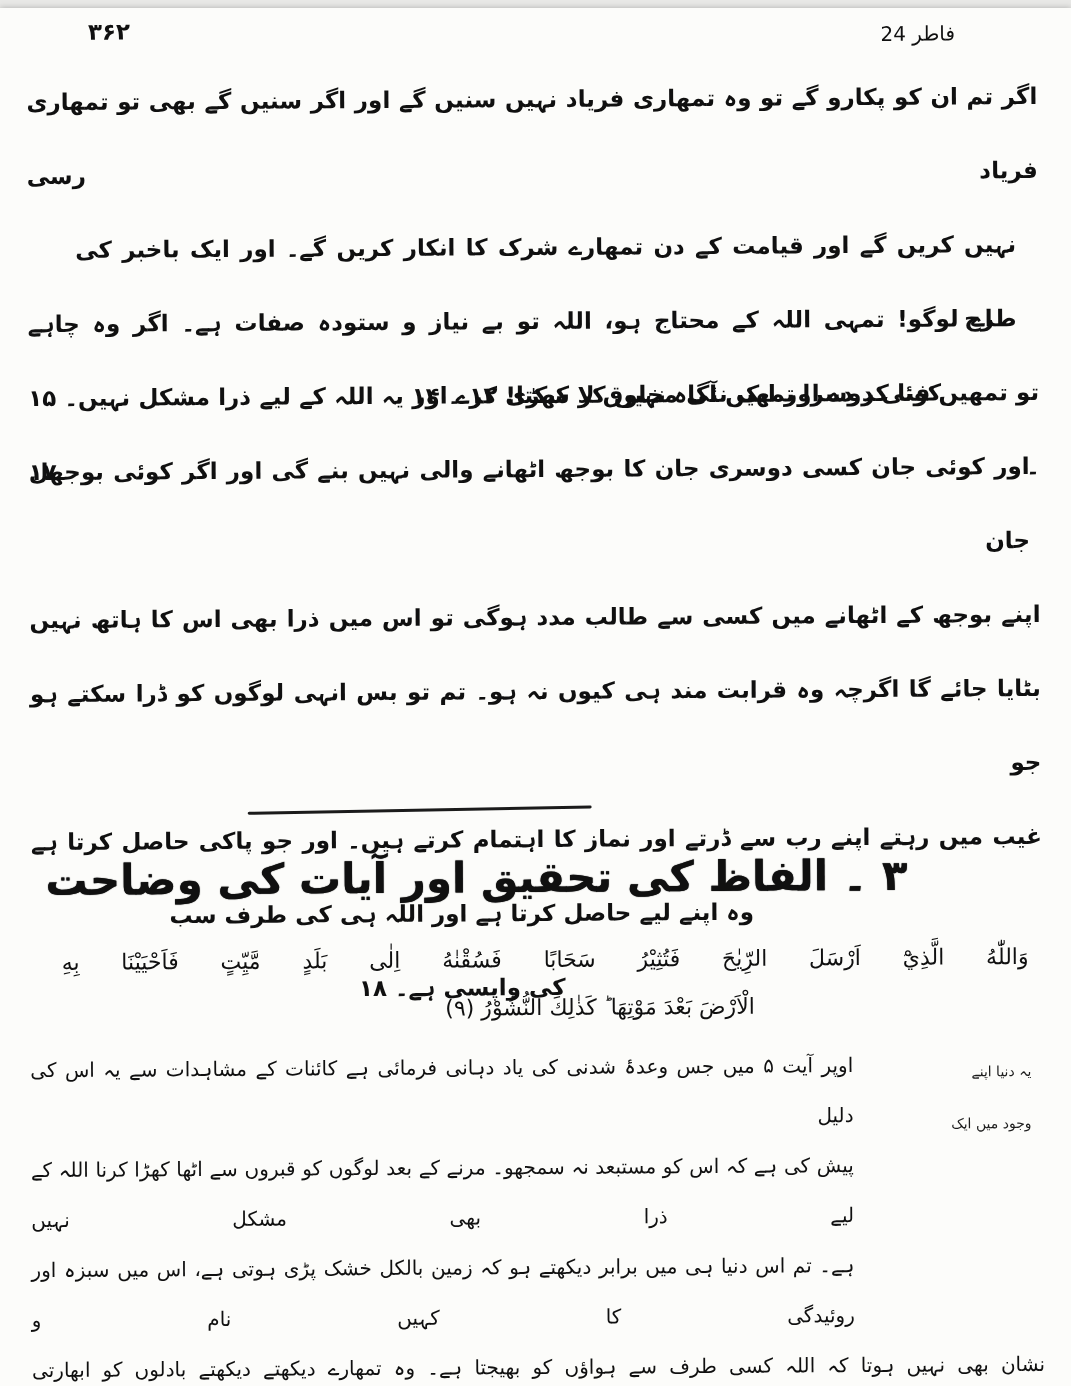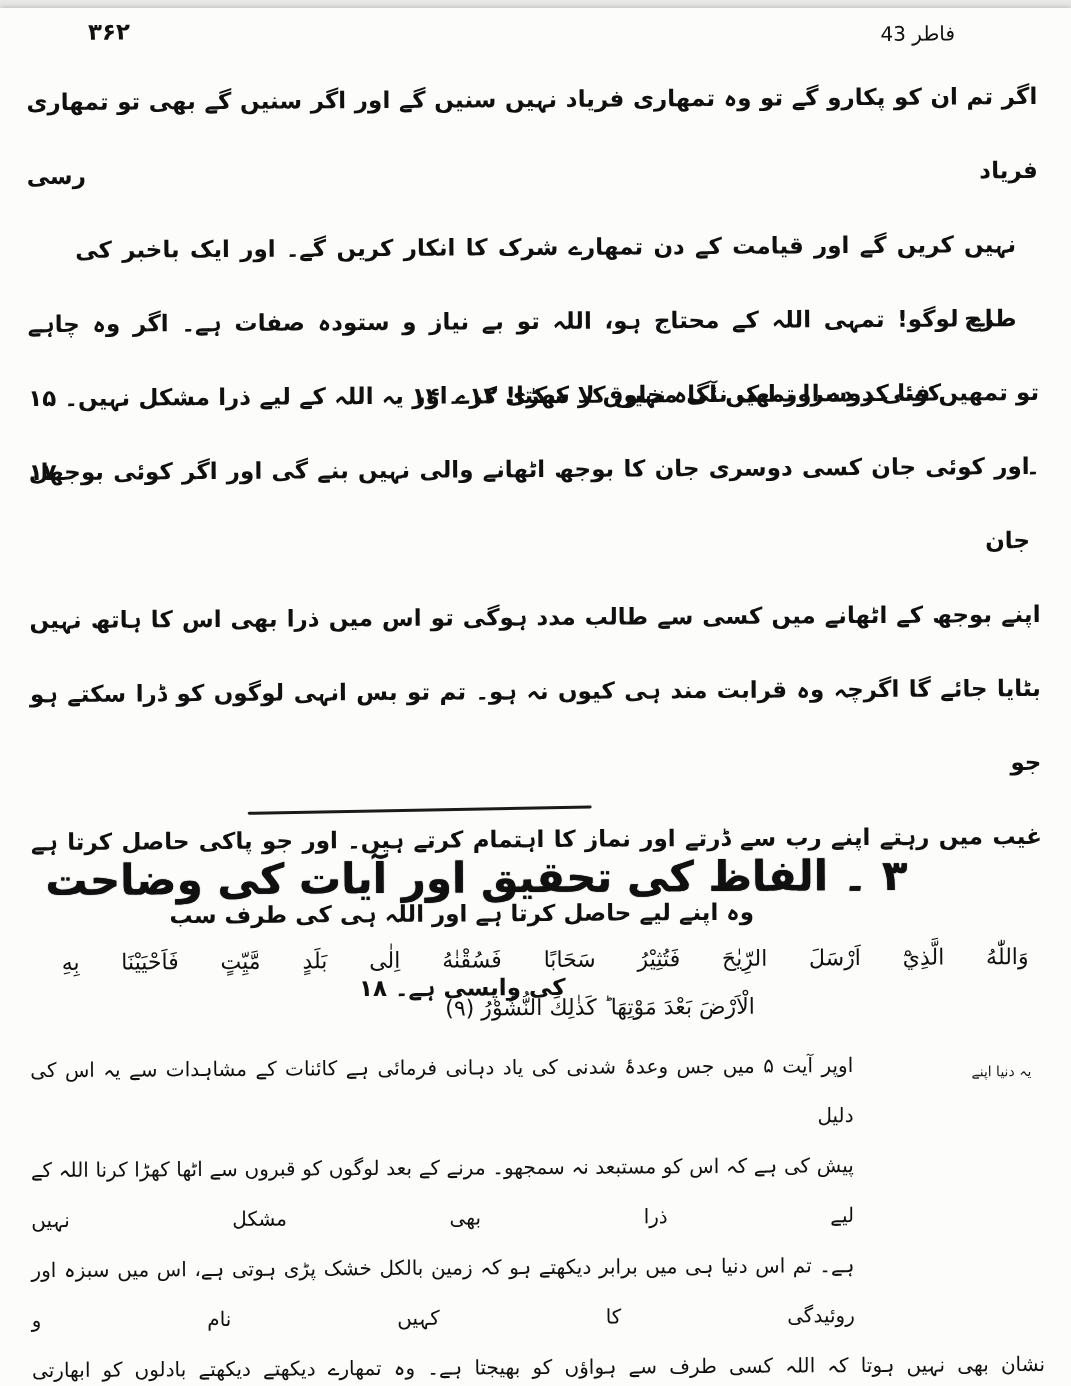--- a/index.html
+++ b/index.html
@@ -70,21 +70,21 @@
     font-size: 14px; line-height: 52px; color: #1c1c1c;
   }
 </style>
 </head>
 <body>
 
 <div class="page" dir="rtl">
   <div class="content">
 
     <span class="pgnum">۳۶۲</span>
-    <span class="surah">فاطر 43</span>
+    <span class="surah">فاطر 24</span>
 
     <div class="blk p1">
       <div class="tl j l1">اگر تم ان کو پکارو گے تو وہ تمھاری فریاد نہیں سنیں گے اور اگر سنیں گے بھی تو تمھاری فریاد رسی</div>
       <div class="tl j l2">نہیں کریں گے اور قیامت کے دن تمھارے شرک کا انکار کریں گے۔ اور ایک باخبر کی طرح</div>
       <div class="tl l3">کوئی دوسرا تمھیں آگاہ نہیں کر سکتا! ۱۲ ۔ ۱۴</div>
     </div>
 
     <div class="blk p2">
       <div class="tl j l1">اے لوگو! تمہی اللہ کے محتاج ہو، اللہ تو بے نیاز و ستودہ صفات ہے۔ اگر وہ چاہے</div>
       <div class="tl j l2">تو تمھیں فنا کر دے اور ایک نئی مخلوق لا کھڑی کرے اور یہ اللہ کے لیے ذرا مشکل نہیں۔ ۱۵ ۔ ۱۷</div>
@@ -111,16 +111,17 @@
       <div class="cl j note-inset">اوپر آیت ۵ میں جس وعدۂ شدنی کی یاد دہانی فرمائی ہے کائنات کے مشاہدات سے یہ اس کی دلیل</div>
       <div class="cl j note-inset">پیش کی ہے کہ اس کو مستبعد نہ سمجھو۔ مرنے کے بعد لوگوں کو قبروں سے اٹھا کھڑا کرنا اللہ کے لیے ذرا بھی مشکل نہیں</div>
       <div class="cl j note-inset">ہے۔ تم اس دنیا ہی میں برابر دیکھتے ہو کہ زمین بالکل خشک پڑی ہوتی ہے، اس میں سبزہ اور روئیدگی کا کہیں نام و</div>
       <div class="cl j">نشان بھی نہیں ہوتا کہ اللہ کسی طرف سے ہواؤں کو بھیجتا ہے۔ وہ تمھارے دیکھتے دیکھتے بادلوں کو ابھارتی</div>
       <div class="cl j">اور جمع کرتی ہیں۔ پھر ہم ان کو اس مُردہ زمین کی طرف ہانک کے لے جاتے اور اس کو سیراب کر دیتے ہیں</div>
 
     </div>
 
     <div class="notes">
       <div>یہ دنیا اپنے</div>
+      <div>وجود میں ایک</div>
     </div>
 
   </div>
 </div>
 
 </body></html>

